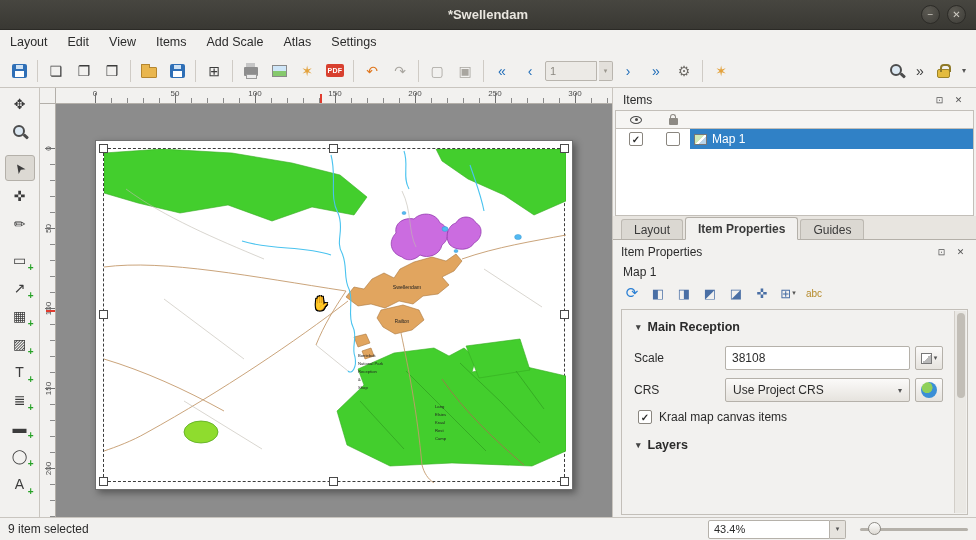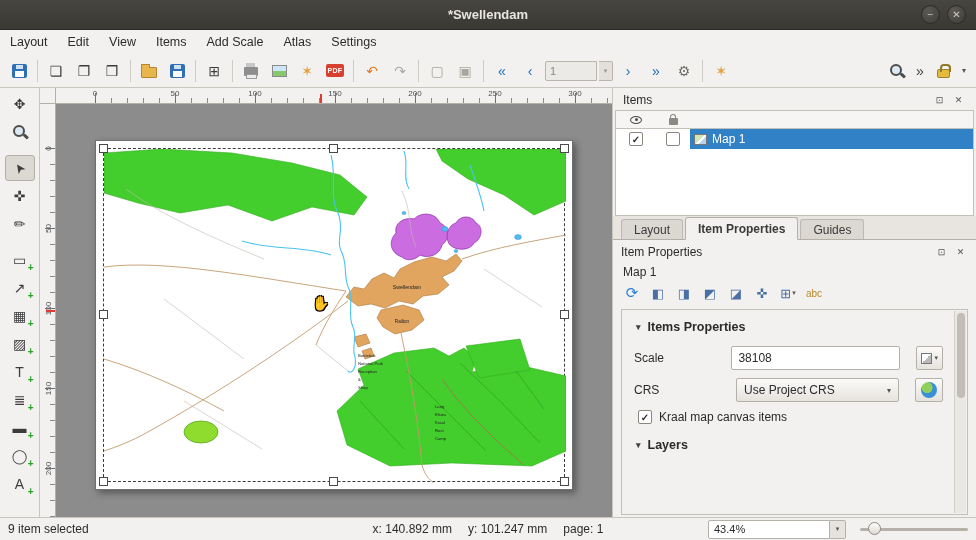--- a/index.html
+++ b/index.html
@@ -99,21 +99,21 @@
   .props-tools{display:flex;align-items:center;gap:4px;padding:2px 8px}
   .ptbtn{height:22px;min-width:22px;display:flex;align-items:center;justify-content:center;font-size:13px;color:#4a6fa5;border-radius:3px;gap:1px}
   .ptbtn.refresh{color:#2a7fd4;font-size:15px}
   .ptbtn.abc{font-size:10px;font-weight:normal;color:#b58a2a}
   .ptbtn .dd{font-size:7px;color:#555}
   .props-scroll{flex:1;margin:3px 8px 2px 8px;border:1px solid #c3bfb9;background:#f2f1ef;position:relative;overflow:hidden;padding:8px 24px 0 12px}
   .vsb{position:absolute;right:1px;top:1px;bottom:1px;width:12px;background:#eae8e4;border-left:1px solid #d2cec8}
   .vsb .thumb{position:absolute;top:2px;left:1.5px;width:8px;height:85px;background:#c2beb7;border-radius:4px}
   .section-head{display:flex;align-items:center;gap:7px;font-weight:bold;margin:2px 0 12px 2px;font-size:12.5px}
   .section-head .tri{font-size:9px;color:#444}
-  .field-row{display:flex;align-items:center;margin-bottom:8px;gap:16px}
+  .field-row{display:flex;align-items:center;margin-bottom:8px;gap:5px}
   .field-label{width:86px;font-size:12px}
   .text-input{flex:1;height:24px;border:1px solid #b5b1aa;background:#fff;border-radius:2px;padding:0 6px;font-size:12px}
   .spinbox{flex:1;height:24px;border:1px solid #b5b1aa;background:#fff;border-radius:2px;display:flex;align-items:center;padding-left:6px;font-size:12px}
   .spin{margin-left:auto;width:16px;height:100%;display:flex;flex-direction:column;border-left:1px solid #cfcbc5}
   .spin span{flex:1;display:flex;align-items:center;justify-content:center;font-size:6px;color:#555;background:#eceae6}
   .combo{flex:1;height:24px;border:1px solid #b5b1aa;border-radius:2px;background:linear-gradient(#fbfaf9,#e6e3de);display:flex;align-items:center;padding:0 7px;font-size:12px}
   .combo .arrow{margin-left:auto;font-size:8px;color:#555}
   .sq-btn{width:28px;height:24px;border:1px solid #b5b1aa;border-radius:2px;background:linear-gradient(#fbfaf9,#e6e3de);display:flex;align-items:center;justify-content:center;gap:2px}
   .dd-square{width:11px;height:11px;border:1px solid #777;background:linear-gradient(135deg,#fff 50%,#b9b9b9 50%)}
   .sq-btn .dd{font-size:7px;color:#555}
@@ -424,21 +424,21 @@
         <div class="ptbtn">
           <span>⊞</span>
           <span class="dd">▾</span>
         </div>
         <div class="ptbtn abc">abc</div>
       </div>
 
       <div class="props-scroll">
         <div class="section-head">
           <span class="tri">▾</span>
-          <span>Items Properties</span>
+          <span>Main Reception</span>
         </div>
 
         <div class="field-row">
           <div class="field-label">Scale</div>
           <input class="text-input" value="38108" style="">
           <div class="sq-btn">
             <span class="dd-square"></span>
             <span class="dd">▾</span>
           </div>
         </div>
@@ -468,25 +468,20 @@
         <div class="vsb">
             <div class="thumb"></div>
           </div>
       </div>
     </div>
   </div>
 </div>
 
 <div class="statusbar">
   <span>9 item selected</span>
-  <div class="sb-coords">
-    <span>x: 140.892 mm</span>
-    <span>y: 101.247 mm</span>
-    <span>page: 1</span>
-  </div>
   <div class="sb-right">
     <div class="zoom-wrap">
       <input class="zoom-input" value="43.4%" style="">
       <div class="zoom-drop">▾</div>
     </div>
     <div class="slider">
       <div class="track"></div>
       <div class="knob"></div>
     </div>
   </div>

